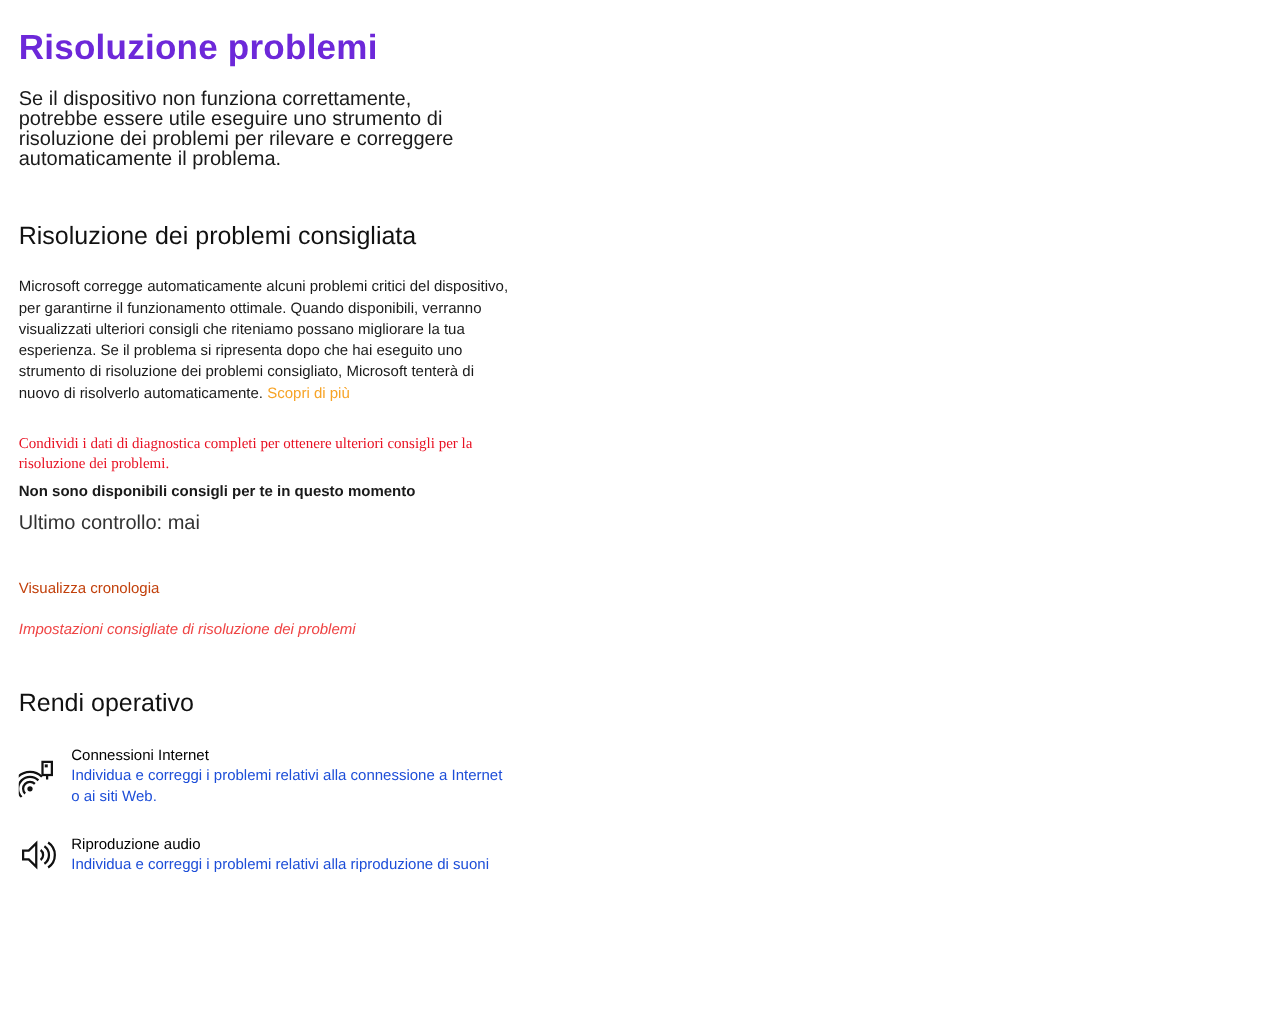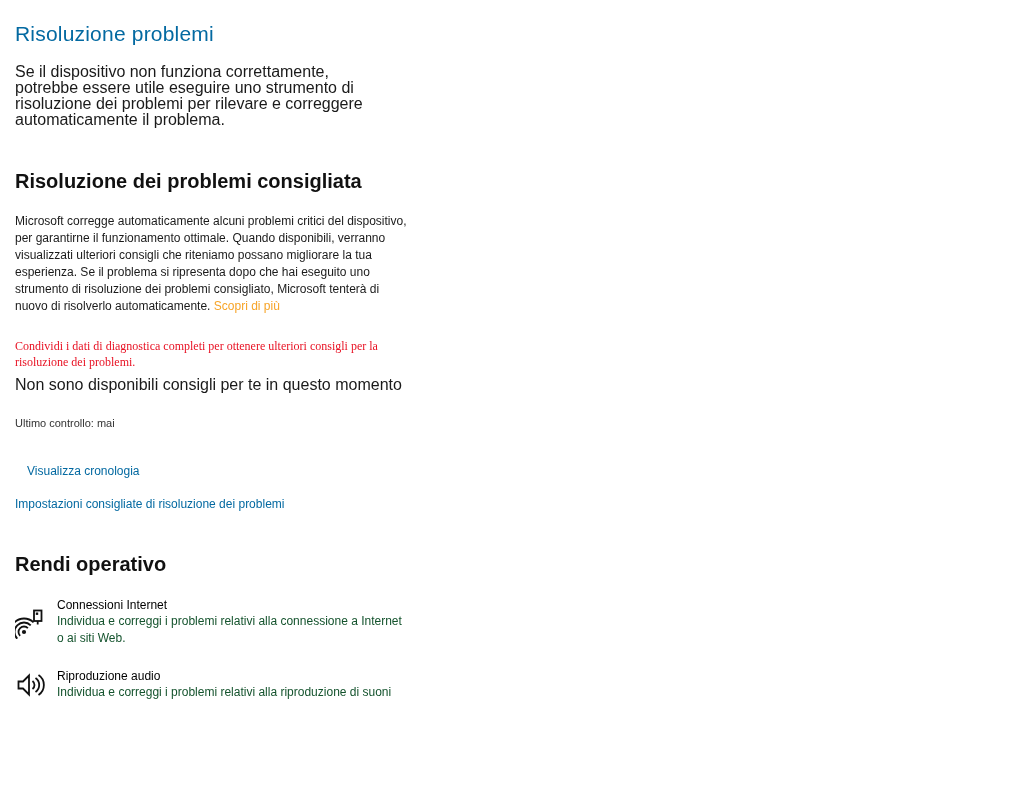--- a/index.html
+++ b/index.html
@@ -8,35 +8,35 @@
     background: #ffffff;
     font-family: "Liberation Sans", sans-serif;
     color: #1a1a1a;
     overflow: hidden;
   }
   .page {
     padding: 22px 0 0 15px;
     width: 480px;
   }
   h1.page-title {
-    font-size: 21px;
-    font-weight: 400;
-    color: #0369a1;
+    font-size: 28px;
+    font-weight: 700;
+    color: #6d28d9;
     letter-spacing: 0.2px;
     margin-bottom: 18px;
   }
   .intro {
     font-size: 16px;
     line-height: 16px;
     max-width: 372px;
     color: #1a1a1a;
   }
   h2.section-heading {
     font-size: 20px;
-    font-weight: 700;
+    font-weight: 400;
     color: #111111;
     margin-top: 42px;
     margin-bottom: 20px;
   }
   .rec-body {
     font-size: 12px;
     line-height: 17px;
     max-width: 392px;
     color: #1a1a1a;
   }
@@ -45,27 +45,28 @@
     cursor: pointer;
   }
   .warning-text {
     margin-top: 23px;
     font-size: 12px;
     line-height: 16px;
     max-width: 396px;
   }
   .status-text {
     margin-top: 7px;
-    font-size: 16px;
+    font-size: 12px;
     line-height: 16px;
     color: #1a1a1a;
+    font-weight: bold;
   }
   .last-check {
-    margin-top: 24px;
-    font-size: 11px;
+    margin-top: 9px;
+    font-size: 16px;
     color: #333333;
   }
   .page-link {
     display: block;
     font-size: 12px;
   }
   .link-history { margin-top: 35px; }
   .link-settings { margin-top: 19px; }
   .ts-item {
     display: flex;
@@ -83,21 +84,21 @@
   }
   .ts-icon svg { width: 100%; height: 100%; display: block; }
   .ts-text { padding-top: 1px; }
   .ts-title {
     font-size: 12px;
     color: #000000;
     line-height: 16px;
   }
   .ts-desc {
     font-size: 12px;
-    color: #14532d;
+    color: #1d4ed8;
     line-height: 17px;
     max-width: 352px;
   }
   .stroke-ic { stroke: #111; fill: none; stroke-width: 1.8; }
 </style>
 </head>
 <body>
 
 <div class="page">
 
@@ -108,23 +109,23 @@
   <h2 class="section-heading">Risoluzione dei problemi consigliata</h2>
 
   <p class="rec-body"><span>Microsoft corregge automaticamente alcuni problemi critici del dispositivo, per garantirne il funzionamento ottimale. Quando disponibili, verranno visualizzati ulteriori consigli che riteniamo possano migliorare la tua esperienza. Se il problema si ripresenta dopo che hai eseguito uno strumento di risoluzione dei problemi consigliato, Microsoft tenterà di nuovo di risolverlo automaticamente. </span><a class="inline-link accent" style="color: rgb(247, 164, 39);">Scopri di più</a></p>
 
   <p class="warning-text warn" style="color: rgb(232, 17, 35); font-family: Liberation Serif, serif;">Condividi i dati di diagnostica completi per ottenere ulteriori consigli per la risoluzione dei problemi.</p>
 
   <p class="status-text">Non sono disponibili consigli per te in questo momento</p>
 
   <p class="last-check">Ultimo controllo: mai</p>
 
-  <a class="page-link accent link-history" style="color: #0369a1; margin-left: 12px;">Visualizza cronologia</a>
+  <a class="page-link accent link-history" style="color: #c2410c;">Visualizza cronologia</a>
 
-  <a class="page-link accent link-settings" style="color: #0369a1;">Impostazioni consigliate di risoluzione dei problemi</a>
+  <a class="page-link accent link-settings" style="color: #ef4444; font-style: italic;">Impostazioni consigliate di risoluzione dei problemi</a>
 
   <h2 class="section-heading">Rendi operativo</h2>
 
   <div class="ts-item">
     <span class="ts-icon">
       <svg viewBox="0 0 32 32">
         <g transform="rotate(-45 9 25)">
           <path class="stroke-ic" d="M3.5 25 A 5.5 5.5 0 0 1 14.5 25"></path>
           <path class="stroke-ic" d="M-0.5 25 A 9.5 9.5 0 0 1 18.5 25"></path>
           <path class="stroke-ic" d="M-4.5 25 A 13.5 13.5 0 0 1 22.5 25"></path>

